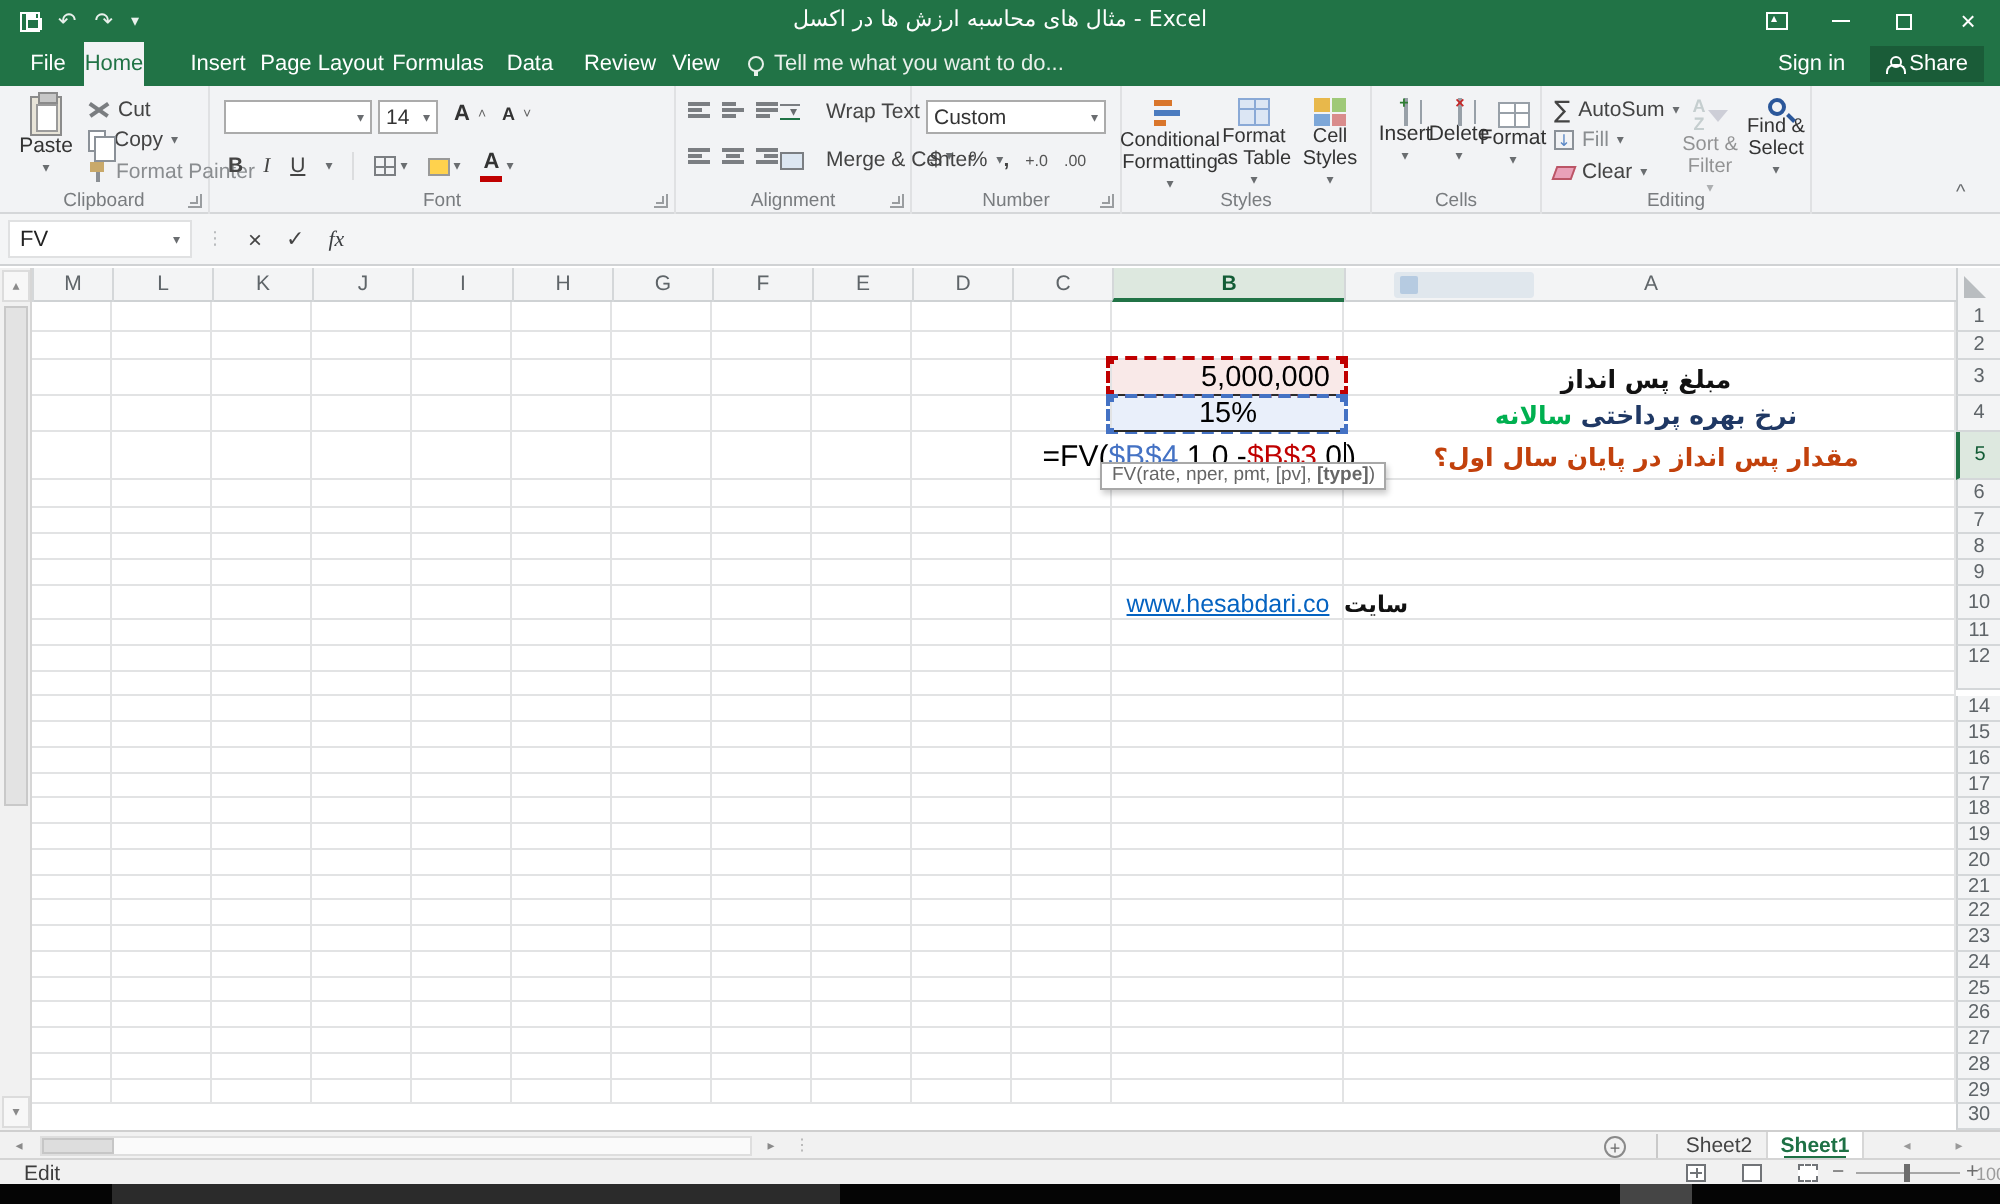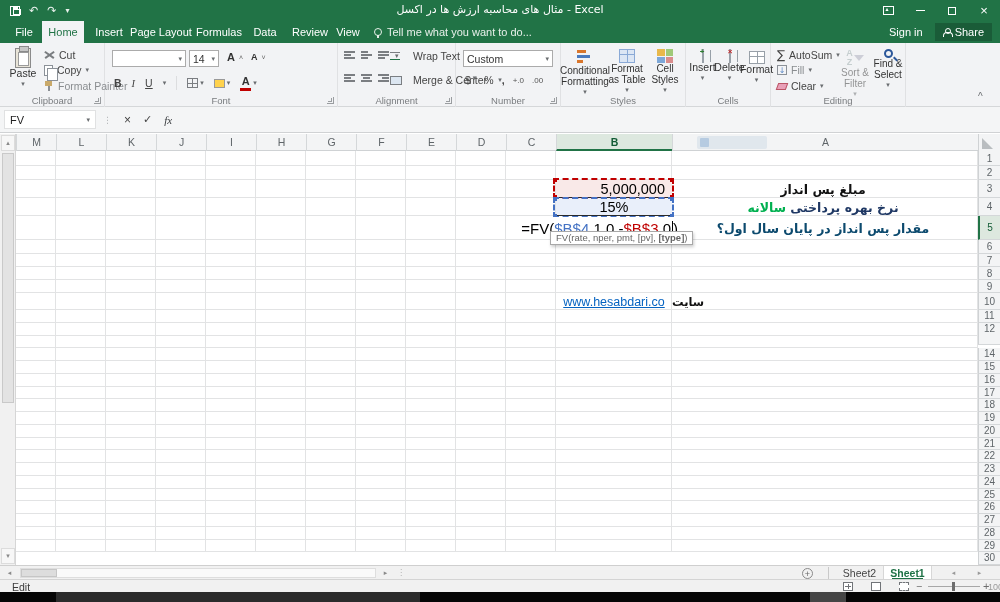--- a/index.html
+++ b/index.html
@@ -153,21 +153,21 @@
       </div>
     <div class="winbtn">
         <span class="restore-box"></span>
       </div>
     <div class="winbtn" style="font-size:13px">×</div>
   </div>
 </div>
 
 <div class="abs" id="tabrow">
   <div class="rtab" style="left:6px;width:36px">File</div>
-  <div class="rtab active" style="left:42px;width:42px">Home</div>
+  <div class="rtab active" style="left:42px;width:30px">Home</div>
   <div class="rtab" style="left:88px;width:42px">Insert</div>
   <div class="rtab" style="left:130px;width:62px">Page Layout</div>
   <div class="rtab" style="left:192px;width:54px">Formulas</div>
   <div class="rtab" style="left:246px;width:38px">Data</div>
   <div class="rtab" style="left:288px;width:44px">Review</div>
   <div class="rtab" style="left:328px;width:40px">View</div>
   <div class="tellme" style="left:374px">
     <span class="bulb"></span>
     <span>Tell me what you want to do...</span>
   </div>
@@ -525,21 +525,21 @@
     <span class="handle" style="left:-2px;bottom:-2px;background:#4472c4"></span>
       <span class="handle" style="right:-2px;bottom:-2px;background:#4472c4"></span>
   </div>
 
   <div class="cellval fa" style="left:672px;top:47px;width:302px;height:18px;justify-content:center;font-size:12.5px;font-weight:bold;color:#111" dir="rtl">مبلغ پس انداز</div>
   <div class="cellval fa" style="left:672px;top:65px;width:302px;height:18px;justify-content:center;font-size:12.5px;font-weight:bold" dir="rtl">
     <span style="color:#1f3864">نرخ بهره پرداختی</span>
       <span>&nbsp;</span>
       <span style="color:#00b050">سالانه</span>
   </div>
-  <div class="cellval fa" style="left:672px;top:83px;width:302px;height:24px;justify-content:center;font-size:12.5px;font-weight:bold;color:#0c4a6e" dir="rtl">مقدار پس انداز در پایان سال اول؟</div>
+  <div class="cellval fa" style="left:672px;top:83px;width:302px;height:24px;justify-content:center;font-size:12.5px;font-weight:bold;color:#c2410c" dir="rtl">مقدار پس انداز در پایان سال اول؟</div>
 
   <div class="cellval" style="left:556px;top:160px;width:116px;height:17px;justify-content:center;font-size:12.5px;color:#0563c1;text-decoration:underline">www.hesabdari.co</div>
   <div class="cellval fa" style="left:672px;top:160px;width:302px;height:17px;justify-content:flex-end;padding-right:3px;font-size:11.5px;font-weight:bold;color:#111" dir="rtl">سایت</div>
 </div>
 
 <div class="abs" id="b5-formula">
   <span style="color:#000">=FV(</span>
     <span style="color:#4472c4">$B$4</span>
     <span style="color:#000">,1,0,-</span>
     <span style="color:#c00000">$B$3</span>

